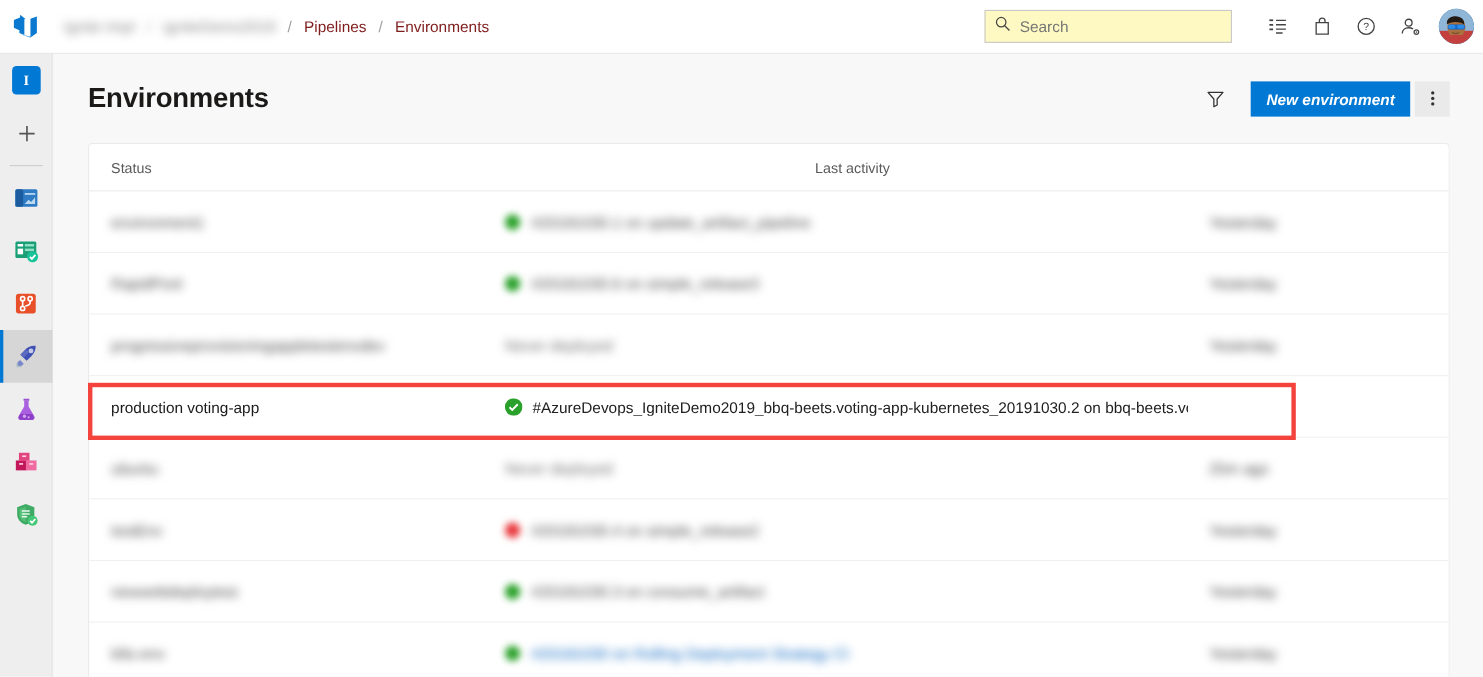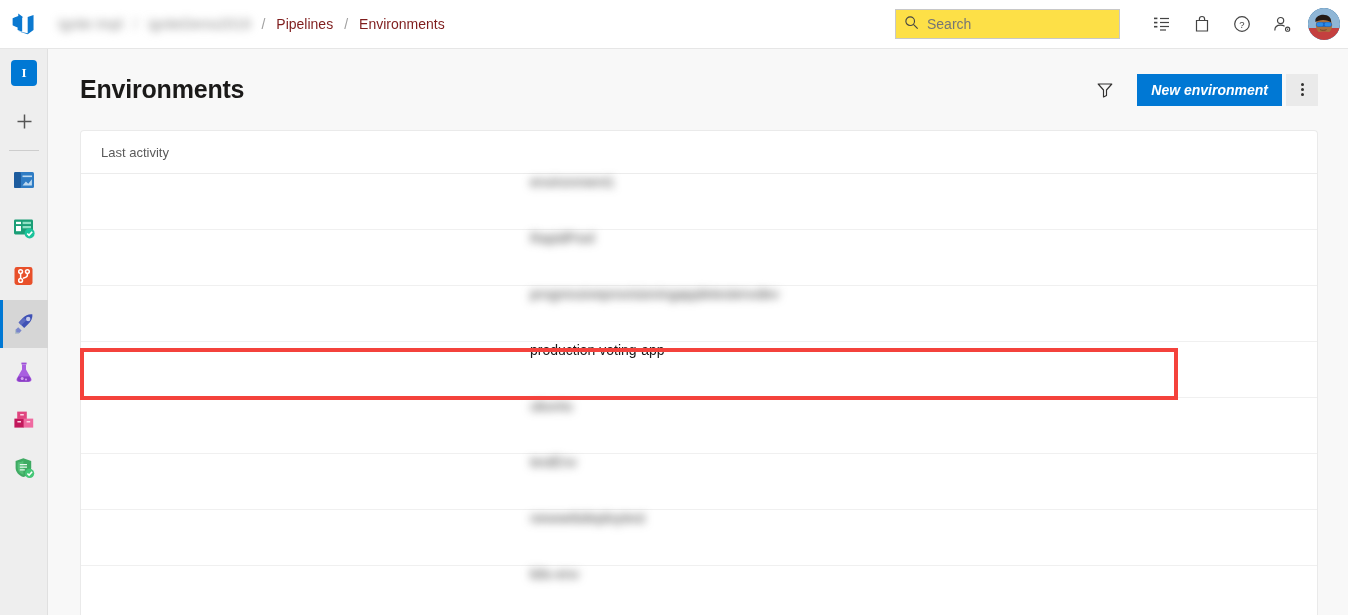--- a/index.html
+++ b/index.html
@@ -53,21 +53,21 @@
   .topbar-right {
     margin-left: auto;
     display: flex;
     align-items: center;
     height: 48px;
     padding-right: 6px;
   }
   .searchbox {
     width: 225px; height: 30px;
     border: 1px solid #c8c8c8;
-    background: #fde047;
+    background: #fef9c3;
     display: flex;
     align-items: center;
     padding: 0 8px;
     margin-right: 22px;
   }
   .searchbox .ph {
     font-size: 14px; color: #767676;
     margin-left: 8px;
   }
   .tb-icon {
@@ -203,21 +203,20 @@
   .col-act { flex: 1 1 auto; }
 
   .trow {
     display: flex;
     align-items: center;
     height: 56px;
     padding: 0 0 0 20px;
     border-bottom: 1px solid #f0f0f0;
     font-size: 14px;
     color: #212121;
-    flex-direction: column;
   }
   .trow .col-status { display: flex; align-items: center; }
   .cell-blur {
     filter: blur(4.3px);
     -webkit-filter: blur(4.3px);
     user-select: none;
     color: #4a4a4a;
     white-space: nowrap;
   }
   .cell-blur.light { color: #6f6f6f; }
@@ -471,20 +470,21 @@
             <i></i>
             <i></i>
         </span>
       </button>
     </div>
   </div>
 
   <div class="card">
 
     <div class="thead">
+      <div class="col-status">Status</div>
       <div class="col-act">Last activity</div>
     </div>
 
     <div id="rows">
         <div class="trow">
           <div class="col-env"><span class="cell-blur">environment1</span></div>
           <div class="col-status">
             <span class="status-dot blur ok"></span>
             <span class="cell-blur">#20191030.1 on update_artifact_pipeline</span>
           </div>

